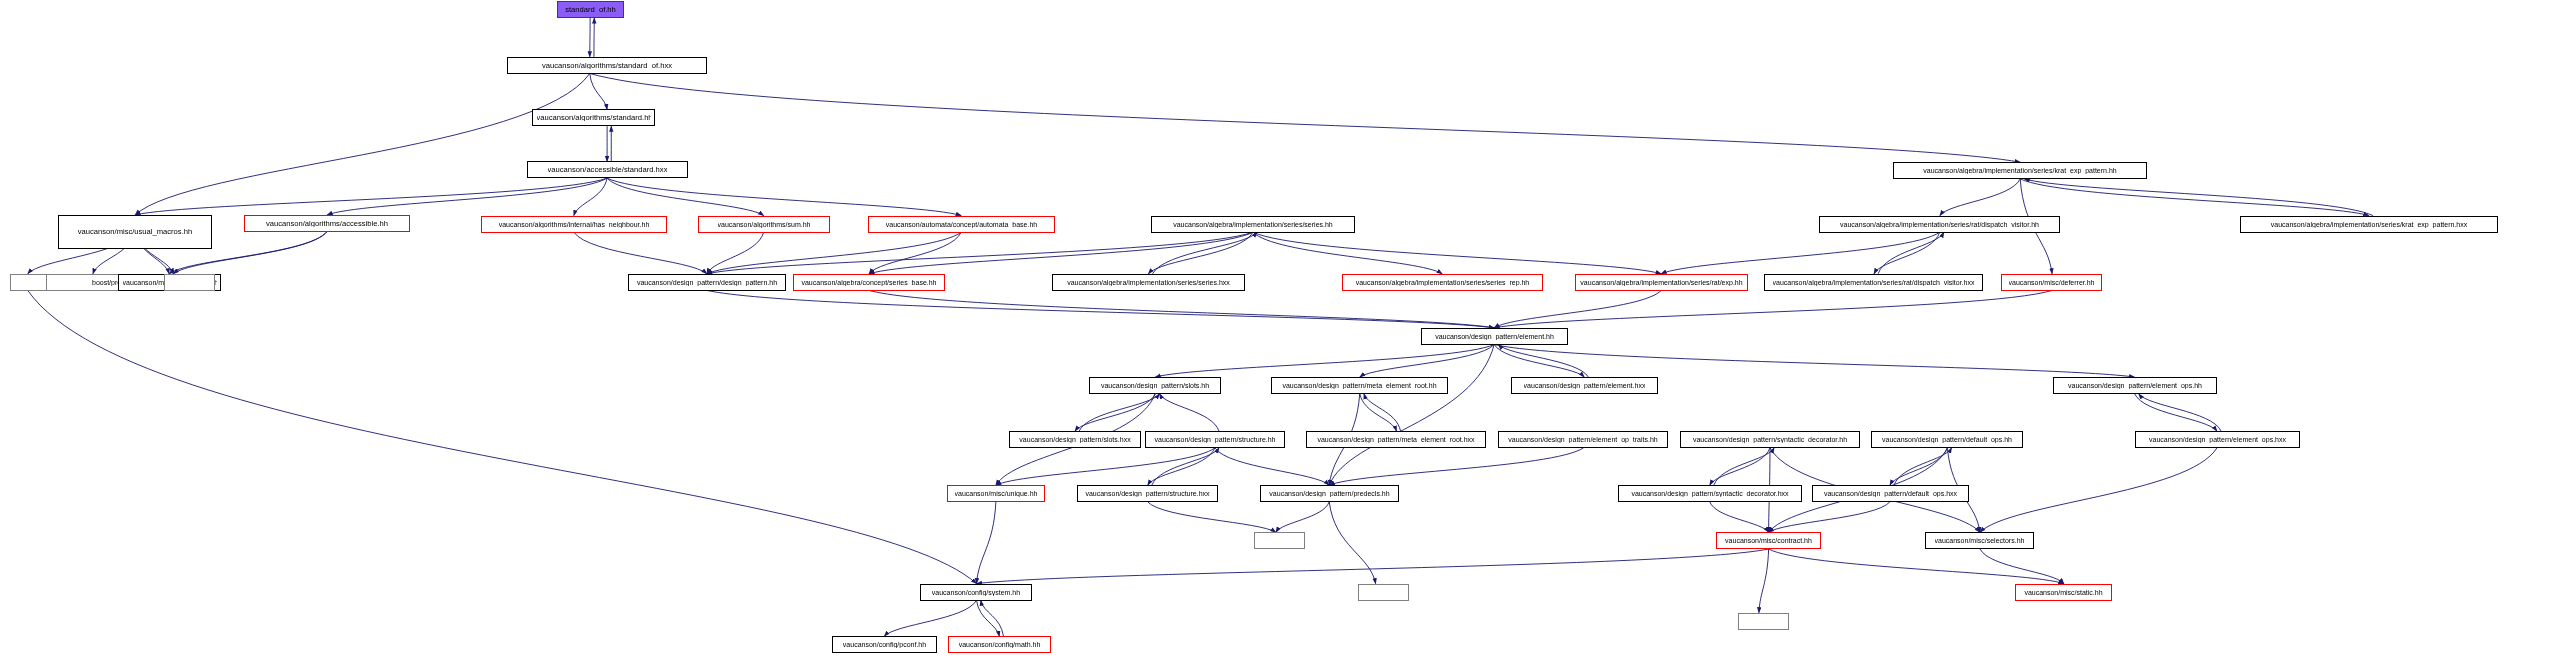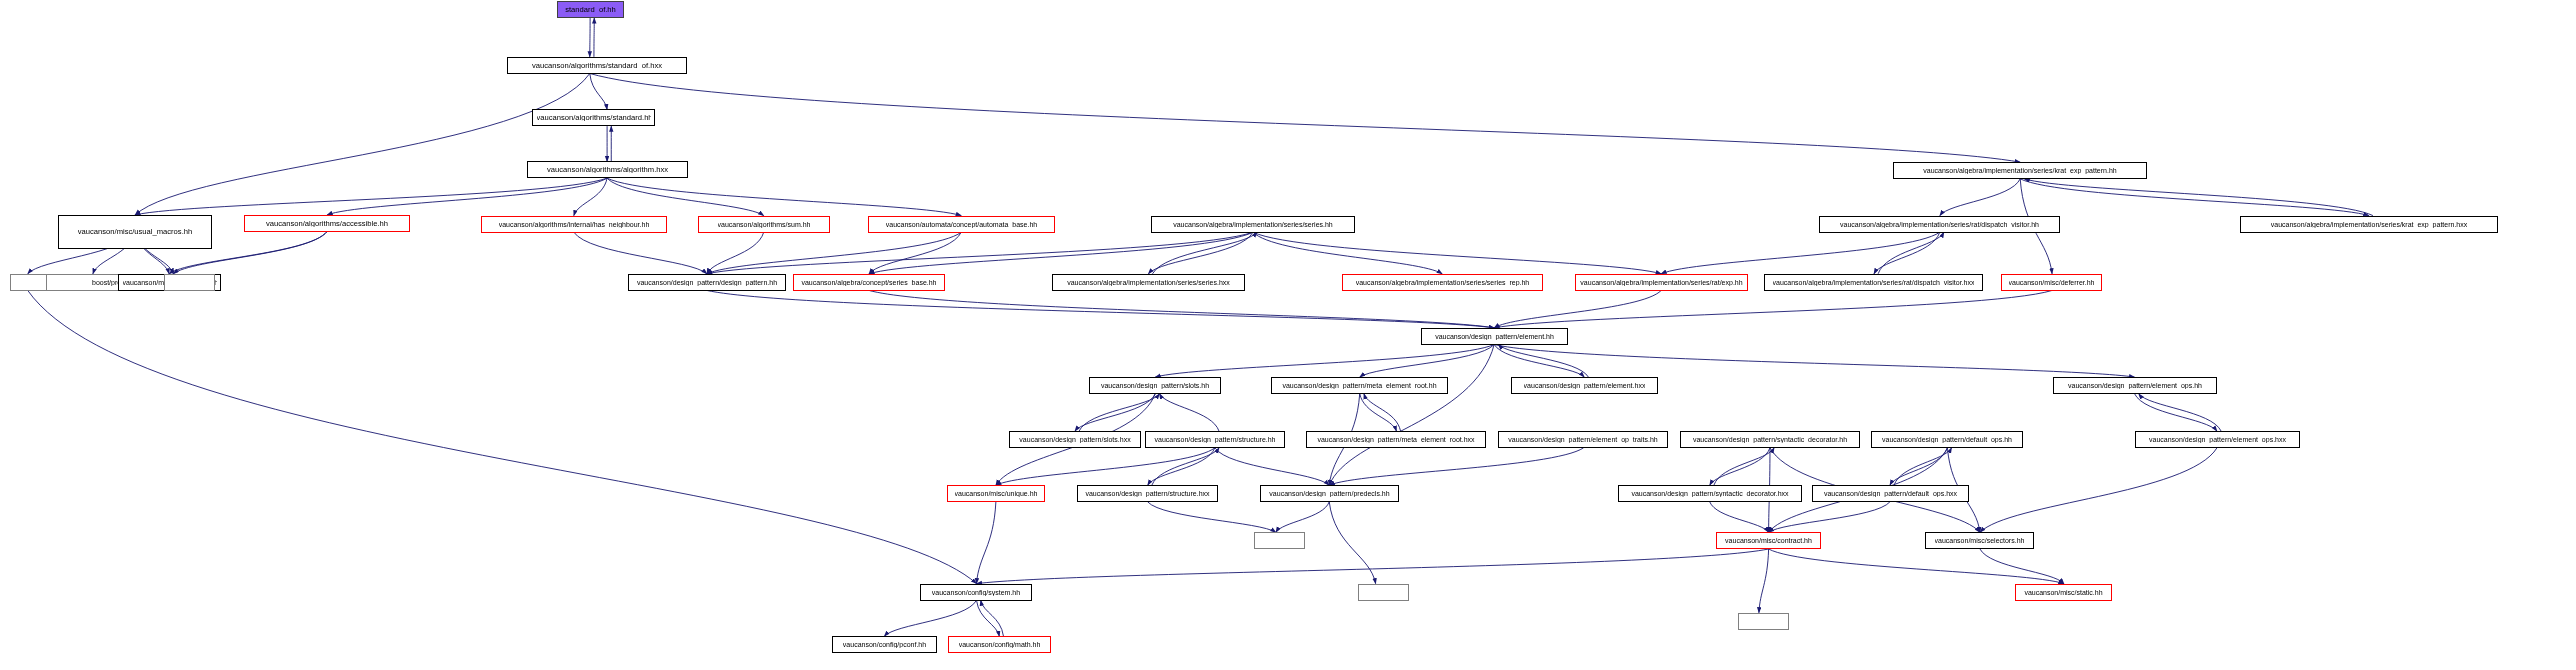--- a/index.html
+++ b/index.html
@@ -150,28 +150,28 @@
         <path d="M1409,866 C1393.04,894.6 1291.96,899.8 1276,918" fill="none" stroke="#191970" stroke-width="1.3" marker-end="url(#arrow)"></path>
         <path d="M1409,866 C1412.96,894.6 1438.04,899.8 1442,918" fill="none" stroke="#191970" stroke-width="1.3" marker-end="url(#arrow)"></path>
         <path d="M1448,918 C1444.04,889.4 1418.96,884.2 1415,866" fill="none" stroke="#191970" stroke-width="1.3" marker-end="url(#arrow)"></path>
         <path d="M40,419 C204.28,651.65 1244.72,693.95 1409,842" fill="none" stroke="#191970" stroke-width="1.3" marker-end="url(#arrow)"></path>
       </g>
   </svg>
   <div id="nodes">
       <div class="node grey" style="left: 557px; top: 1.4px; width: 67px; height: 16.6px; font-size: 7.6px;">
         <span class="node-label">standard_of.hh</span>
       </div>
-      <div class="node" style="left: 507px; top: 57px; width: 180px; height: 16.6px; font-size: 7.6px;">
+      <div class="node" style="left: 507px; top: 57px; width: 200px; height: 16.6px; font-size: 7.6px;">
         <span class="node-label">vaucanson/algorithms/standard_of.hxx</span>
       </div>
       <div class="node" style="left: 532px; top: 109px; width: 123px; height: 16.6px; font-size: 7.6px;">
         <span class="node-label">vaucanson/algorithms/standard.hh</span>
       </div>
       <div class="node" style="left: 527px; top: 161px; width: 161px; height: 16.6px; font-size: 7.6px;">
-        <span class="node-label">vaucanson/algorithms/algorithm.hxx</span>
+        <span class="node-label">vaucanson/accessible/standard.hxx</span>
       </div>
       <div class="node" style="left: 1893px; top: 162px; width: 254px; height: 16.6px; font-size: 7px;">
         <span class="node-label">vaucanson/algebra/implementation/series/krat_exp_pattern.hh</span>
       </div>
       <div class="node" style="left: 58px; top: 215px; width: 154px; height: 34px; font-size: 7.6px;">
         <span class="node-label">vaucanson/misc/usual_macros.hh</span>
       </div>
       <div class="node red" style="left: 244px; top: 215px; width: 166px; height: 16.6px; font-size: 7.6px;">
         <span class="node-label">vaucanson/algorithms/accessible.hh</span>
       </div>

